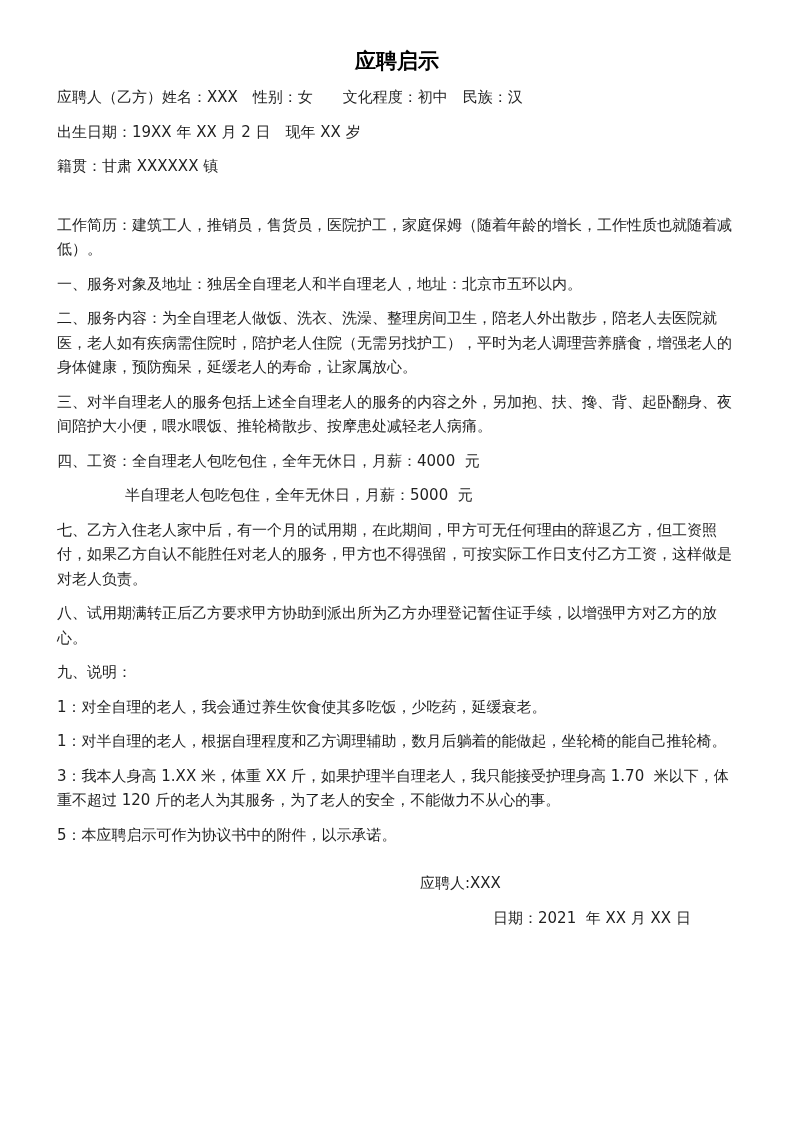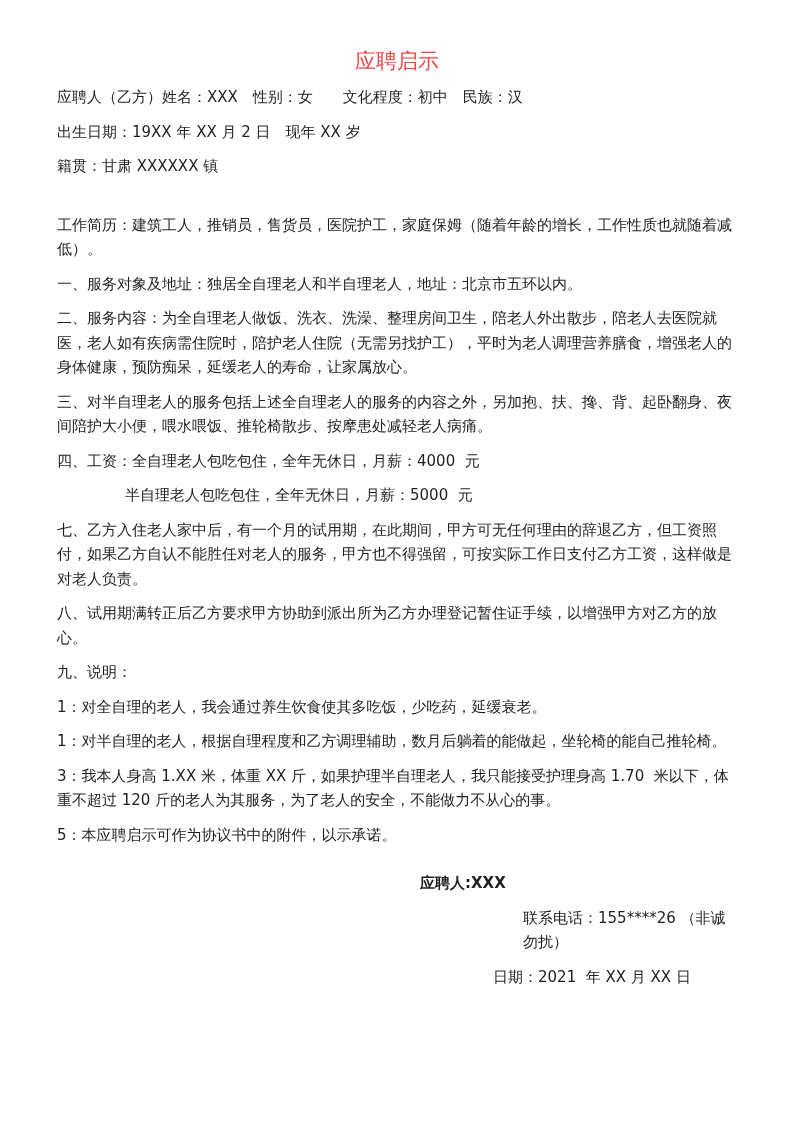--- a/index.html
+++ b/index.html
@@ -16,36 +16,36 @@
     padding: 48px 47px 0 47px;
     font-family: "DejaVu Sans", "Liberation Sans", sans-serif;
     color: #1f1f1f;
     font-size: 15px;
     line-height: 24.5px;
     overflow: hidden;
   }
   .doc-title {
     font-size: 21px;
     line-height: 27px;
-    font-weight: normal;
-    color: #ef4444;
+    font-weight: bold;
+    color: #000000;
     text-align: center;
     margin: 0 0 9px 0;
   }
   .line {
     margin: 10px;
     white-space: pre-wrap;
     word-break: break-all;
   }
   .spacer-small { height: 14px; }
   .salary-indent {
     padding-left: 68px;
   }
   .sig-block { margin-top: 24px; }
-  .sig-applicant { margin-left: 373px; font-weight: bold; }
+  .sig-applicant { margin-left: 373px; }
   .sig-phone   { margin-left: 476px; }
   .sig-date    { margin-left: 446px; }
 </style>
 </head>
 <body>
 
 <div class="page">
 
   <h1 class="doc-title">应聘启示</h1>
 
@@ -73,17 +73,16 @@
 
   <p class="line">九、说明：</p>
 
   <p class="line">1：对全自理的老人，我会通过养生饮食使其多吃饭，少吃药，延缓衰老。</p>
   <p class="line">1：对半自理的老人，根据自理程度和乙方调理辅助，数月后躺着的能做起，坐轮椅的能自己推轮椅。</p>
   <p class="line">3：我本人身高 1.XX 米，体重 XX 斤，如果护理半自理老人，我只能接受护理身高 1.70  米以下，体重不超过 120 斤的老人为其服务，为了老人的安全，不能做力不从心的事。</p>
   <p class="line">5：本应聘启示可作为协议书中的附件，以示承诺。</p>
 
   <div class="sig-block">
     <p class="line sig-applicant">应聘人:XXX</p>
-    <p class="line sig-phone">联系电话：155****26 （非诚勿扰）</p>
     <p class="line sig-date">日期：2021  年 XX 月 XX 日</p>
   </div>
 
 </div>
 
 </body></html>

